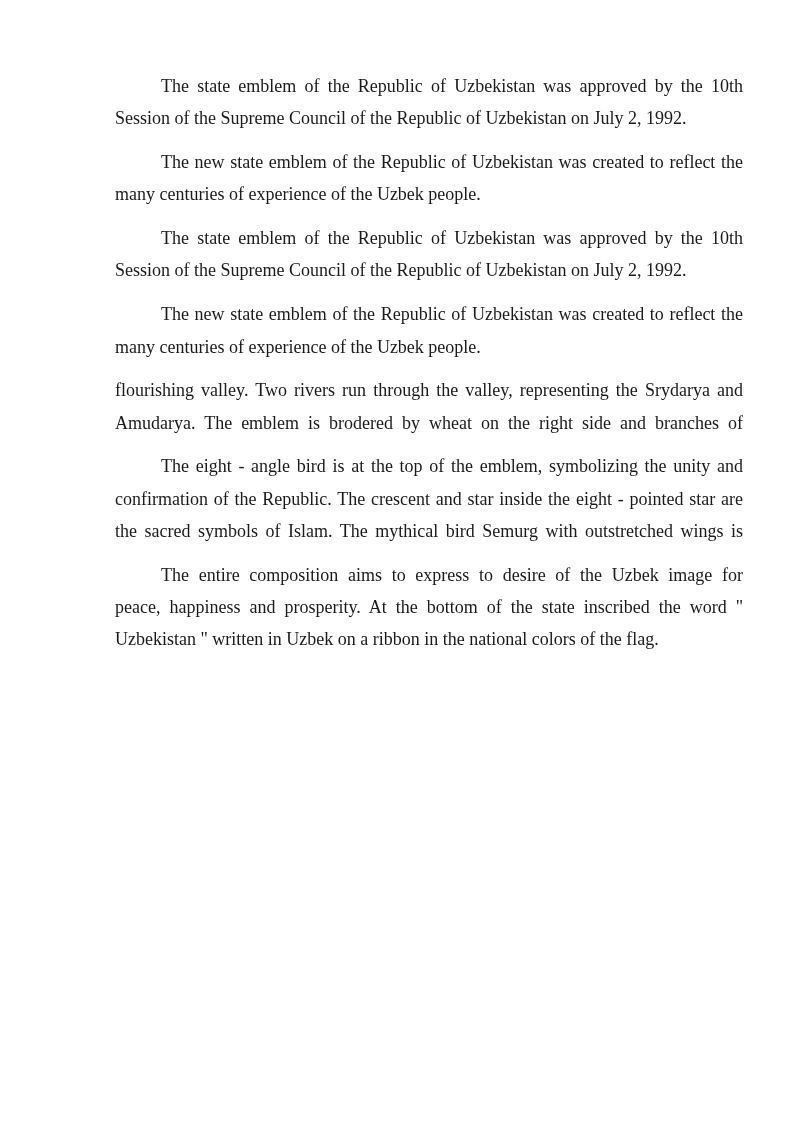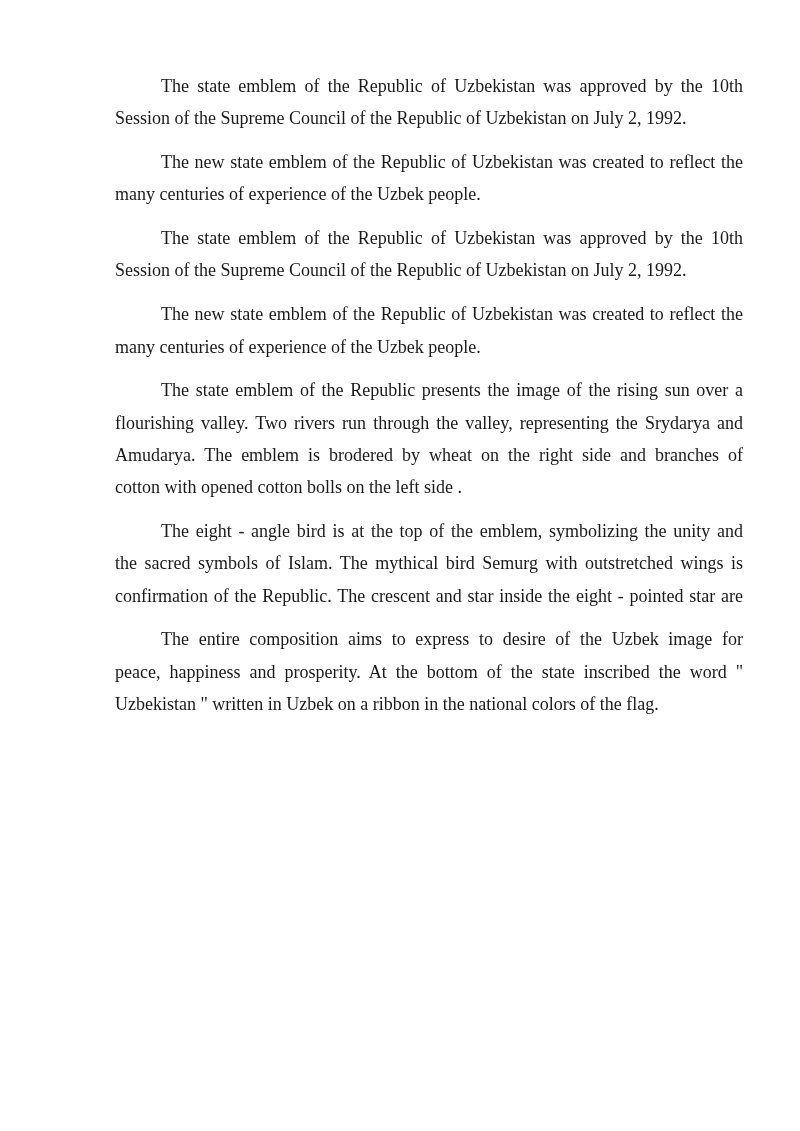--- a/index.html
+++ b/index.html
@@ -56,29 +56,27 @@
       </p>
       <p class="para">
         <span class="line first">The state emblem of the Republic of Uzbekistan was approved by the 10th</span>
         <span class="line last">Session of the Supreme Council of the Republic of Uzbekistan on July 2, 1992.</span>
       </p>
       <p class="para">
         <span class="line first">The new state emblem of the Republic of Uzbekistan was created to reflect the</span>
         <span class="line last">many centuries of experience of the Uzbek people.</span>
       </p>
       <p class="para">
-        <span class="line first">The state emblem of the Republic presents the image of the rising sun over a</span>
         <span class="line">flourishing valley. Two rivers run through the valley, representing the Srydarya and</span>
         <span class="line">Amudarya. The emblem is brodered by wheat on the right side and branches of</span>
-        <span class="line last">cotton with opened cotton bolls on the left side .</span>
       </p>
       <p class="para">
         <span class="line first">The eight - angle bird is at the top of the emblem, symbolizing the unity and</span>
+        <span class="line">confirmation of the Republic. The crescent and star inside the eight - pointed star are</span>
         <span class="line">the sacred symbols of Islam. The mythical bird Semurg with outstretched wings is</span>
-        <span class="line">confirmation of the Republic. The crescent and star inside the eight - pointed star are</span>
       </p>
       <p class="para">
         <span class="line first">The entire composition aims to express to desire of the Uzbek image for</span>
         <span class="line">peace, happiness  and prosperity. At the bottom of the state inscribed the word "</span>
         <span class="line last">Uzbekistan " written in Uzbek on a ribbon in the national colors of the flag.</span>
       </p>
     </div>
 </div>
 
 </body></html>

